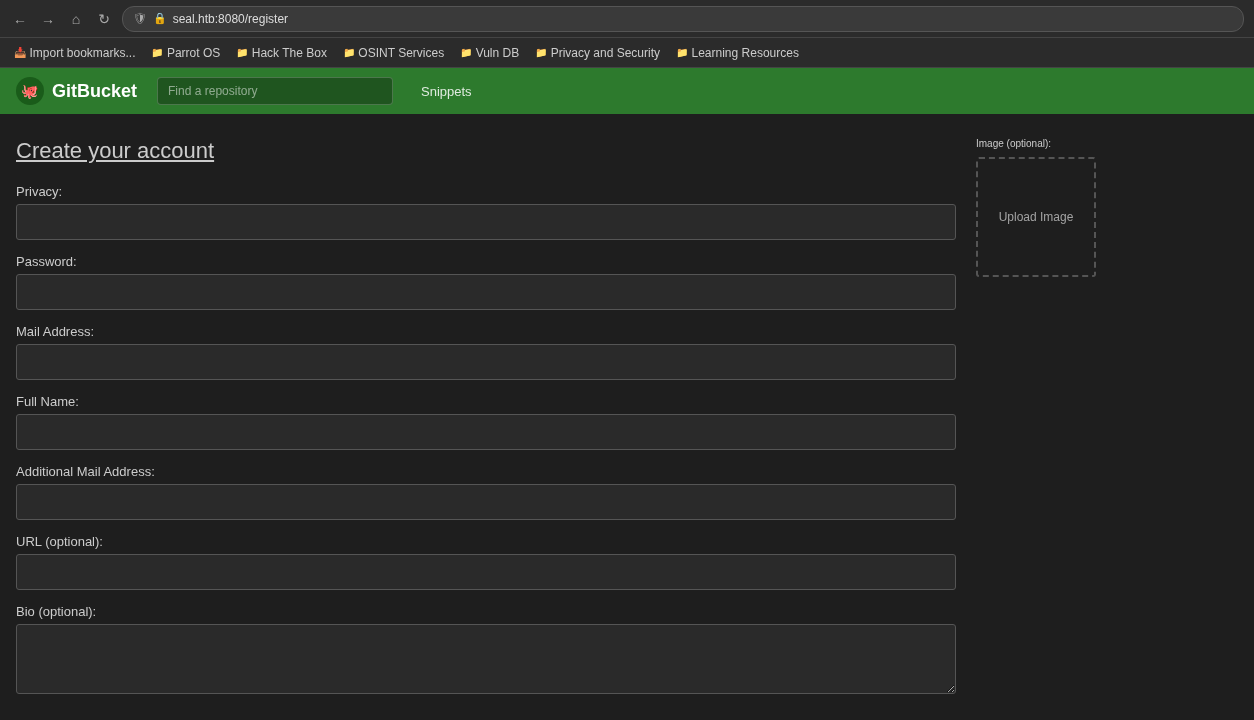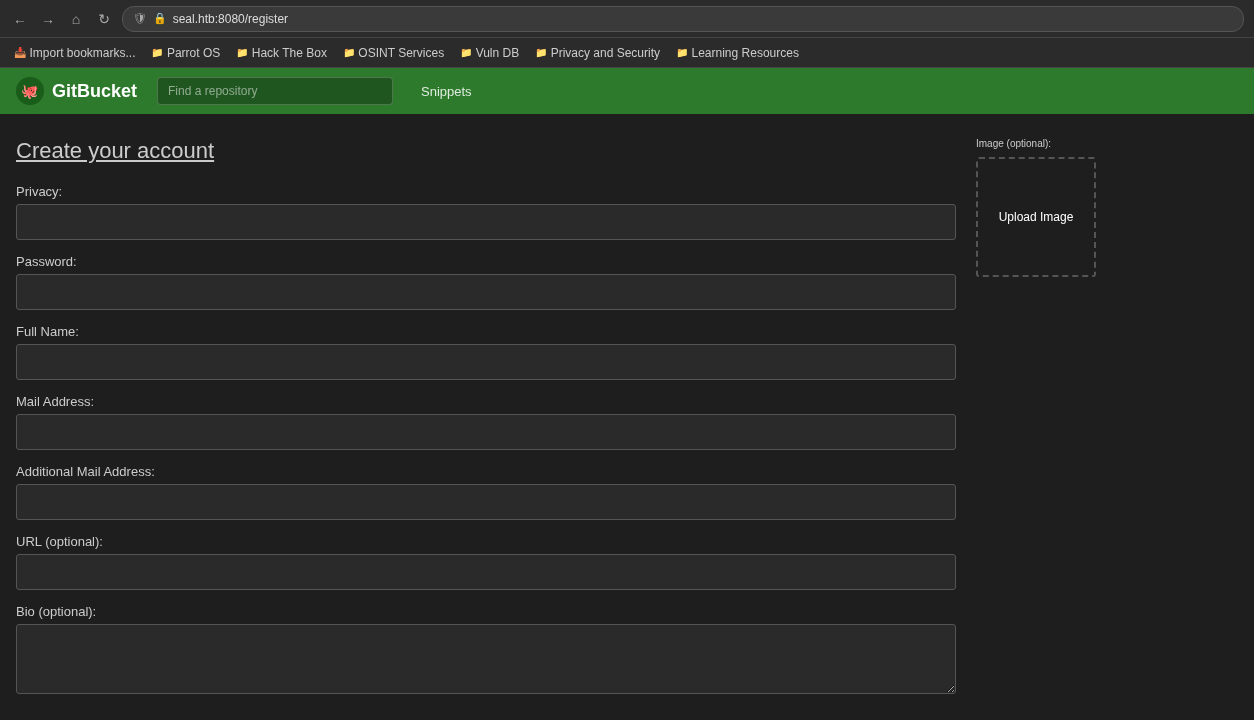--- a/index.html
+++ b/index.html
@@ -183,21 +183,21 @@
     }
     .image-upload-box {
       width: 120px;
       height: 120px;
       border: 2px dashed #555;
       border-radius: 3px;
       display: flex;
       align-items: center;
       justify-content: center;
       cursor: pointer;
-      color: #ffffff;
+      color: #a3a3a3;
       font-size: 12px;
       text-align: center;
     }
   </style>
 </head>
 <body>
 
 <div class="browser-chrome">
   <button class="nav-btn">←</button>
   <button class="nav-btn">→</button>
@@ -258,27 +258,27 @@
       <label class="form-label">Privacy:</label>
       <input class="form-input" type="text" style="">
     </div>
 
     <div class="form-group">
       <label class="form-label">Password:</label>
       <input class="form-input" type="password" style="">
     </div>
 
     <div class="form-group">
+      <label class="form-label">Mail Address:</label>
+      <input class="form-input" type="email" style="">
+    </div>
+
+    <div class="form-group">
       <label class="form-label">Full Name:</label>
       <input class="form-input" type="text" style="">
-    </div>
-
-    <div class="form-group">
-      <label class="form-label">Mail Address:</label>
-      <input class="form-input" type="email" style="">
     </div>
 
     <div class="form-group">
       <label class="form-label">Additional Mail Address:</label>
       <input class="form-input" type="email" style="">
     </div>
 
     <div class="form-group">
       <label class="form-label">URL (optional):</label>
       <input class="form-input" type="url" style="">

